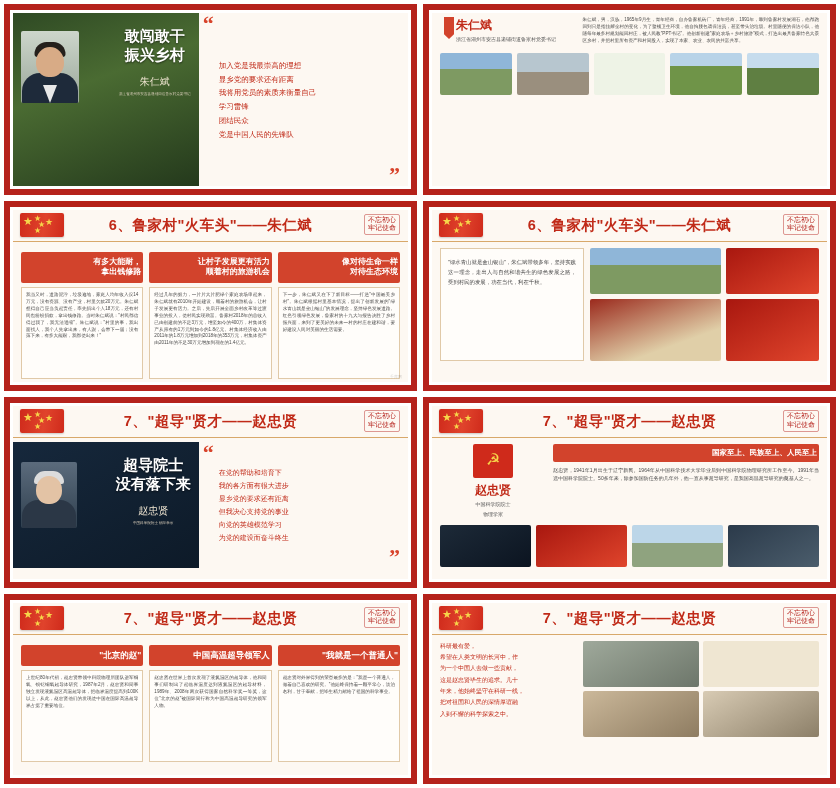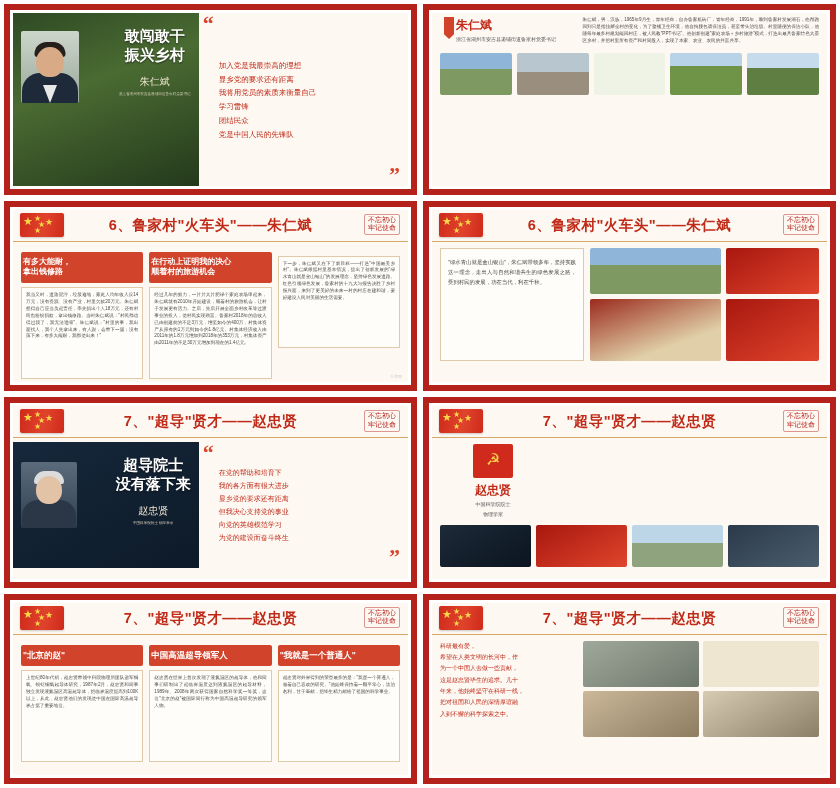--- a/index.html
+++ b/index.html
@@ -80,21 +80,21 @@
     text-align: center;
     border: 1px solid rgba(181,34,28,.45);
     padding: 1px 3px;
     border-radius: 2px;
   }
   
   .body { padding: 6px 8px; }
   .redbar {
     background: #d2432c;
     color: #fff;
-    text-align: left;
+    text-align: right;
     font-size: 8px;
     font-weight: bold;
     padding: 5px 2px;
     line-height: 1.35;
     border-radius: 2px;
   }
   .para {
     font-size: 4.6px;
     line-height: 1.5;
     color: #4a4a4a;
@@ -318,28 +318,32 @@
             <div class="redbar">
               <div>有多大能耐，</div>
               <div>拿出钱修路</div>
             </div>
             <div class="colbody">
                 <div class="para">我当又时，道路泥泞，垃圾遍地，家庭人均年收入仅14万元，没有资源、没有产业，村里欠款20万元。朱仁斌想得自己应当负起责任，率先捐出个人18万元，还有村民也纷纷捐款，拿出钱修路。当时朱仁斌说："村民都信得过我了，我无法退缩"。朱仁斌说："村里的事，我出面找人，我个人先拿出来，有人跟，会带下一届；没有落下来，有多大能耐，我都使出来！"</div>
               </div>
           </div>
           <div class="col">
             <div class="redbar">
-              <div>在行动上证明我的决心</div>
+              <div>让村子发展更有活力</div>
               <div>顺着村的旅游机会</div>
             </div>
             <div class="colbody">
                 <div class="para">经过几年的努力，一片片大片肥绿个家庭农场串起来，朱仁斌就有2010年开始建设，顺着村的旅游机会，让村子发展更有活力。之后，先后开展全面乡村改革等过渡事业的投入，使村民实现致富。鲁家村2018年的总收入已由创建前的不足3万元，增至如今的400万，村集体资产从原有的1万元到如今的1.8亿元。村集体经济收入由2011年的1.8万元增加到2018年的353万元，村集体资产由2011年的不足30万元增加到现在的1.4亿元。</div>
               </div>
           </div>
           <div class="col">
+            <div class="redbar">
+              <div>像对待生命一样</div>
+              <div>对待生态环境</div>
+            </div>
             <div class="colbody">
                 <div class="para">下一步，朱仁斌又在下了新目标——打造"中国最美乡村"。朱仁斌根据村里基本情况，提出了创新发展的"绿水青山就是金山银山"的发展理念，坚持绿色发展道路。红色引领绿色发展，鲁家村的十九大与报告决胜了乡村振兴面，来到了更美好的未来一村的村庄在建和谐，要好建设人民对美丽的生活需要。</div>
               </div>
           </div>
         </div>
       </div>
       <span class="wmark">千库网</span>
     </div>
   </div>
 
@@ -451,20 +455,24 @@
         <div style="display:flex;gap:7px;">
           <div style="width:28%;text-align:center;">
             <div class="emblem">
               <div class="eflag"></div>
               <div class="ehammer">☭</div>
             </div>
             <div class="s2name" style="margin-top:4px;">赵忠贤</div>
             <div class="s2role">中国科学院院士</div>
             <div class="s2role">物理学家</div>
           </div>
+          <div style="flex:1;">
+            <div class="redbar" style="font-size:7.5px;padding:4px 2px;">国家至上、民族至上、人民至上</div>
+            <div class="para" style="margin-top:5px;font-size:5px;">赵忠贤，1941年1月出生于辽宁新民。1964年从中国科学技术大学毕业后到中国科学院物理研究所工作至今。1991年当选中国科学院院士。50多年来，除参加国防任务的几年外，他一直从事超导研究，是我国高温超导研究的奠基人之一。</div>
+          </div>
         </div>
         <div class="thumbstrip" style="margin-top:7px;">
           <div class="thumb ph-dark"></div>
           <div class="thumb ph-red"></div>
           <div class="thumb ph-rail"></div>
           <div class="thumb ph-group"></div>
         </div>
       </div>
     </div>
   </div>

